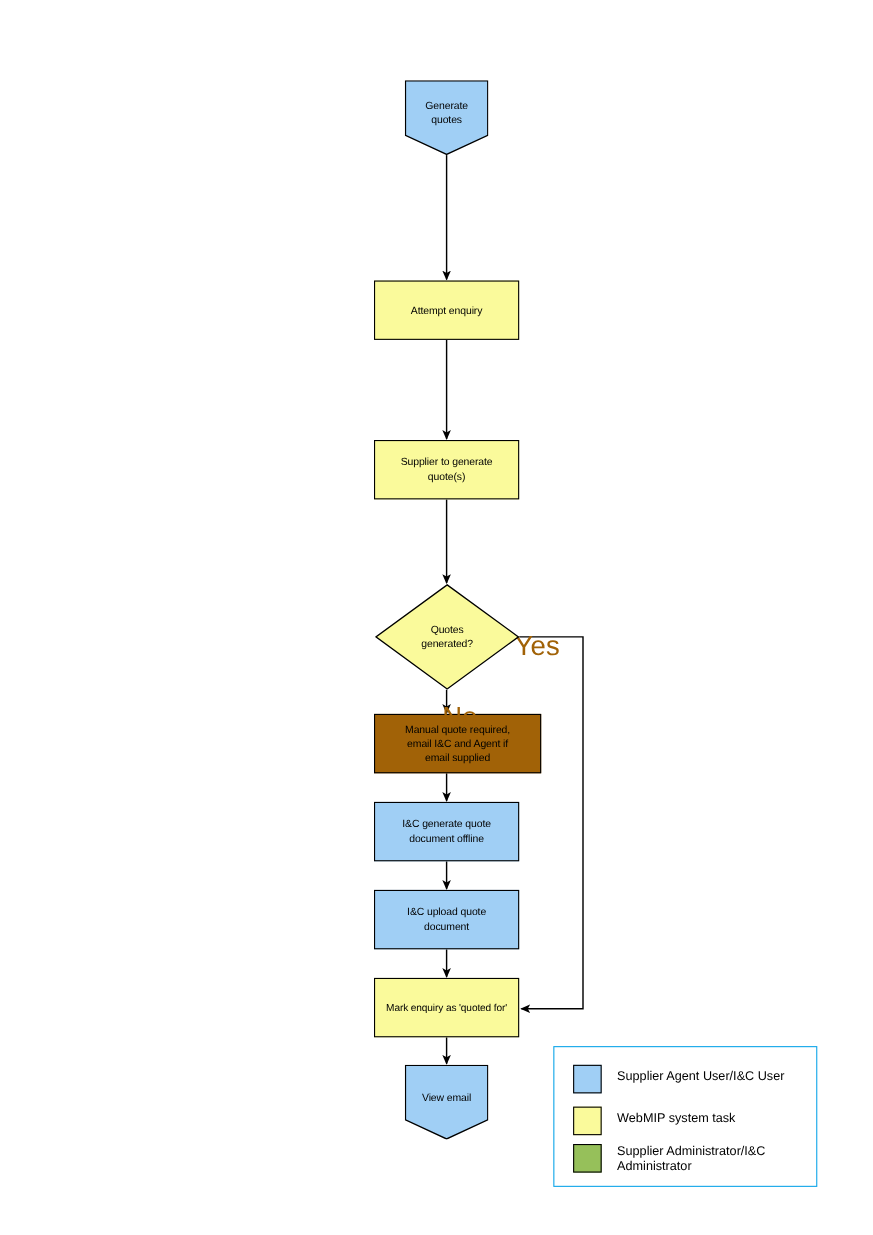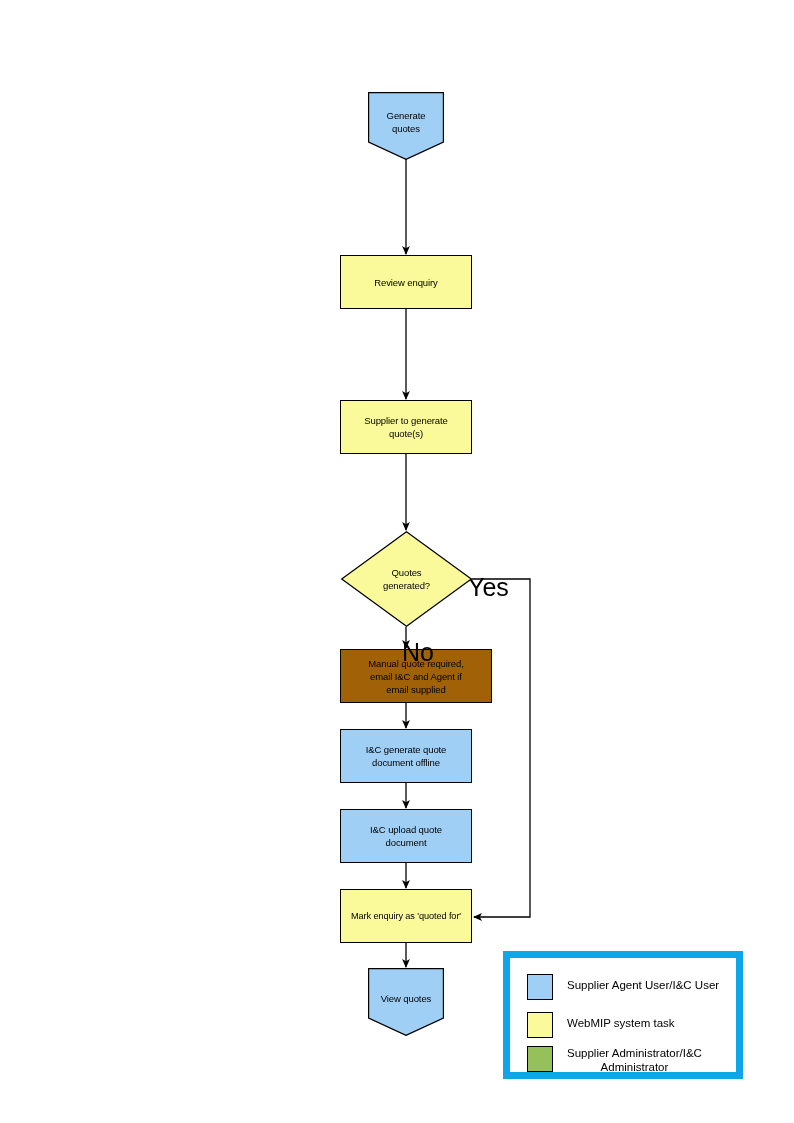--- a/index.html
+++ b/index.html
@@ -57,29 +57,28 @@
     left: 0;
     top: 0;
     width: 100%;
     height: 100%;
     z-index: 1;
   }
   .edge-label {
     position: absolute;
     font-size: 25px;
     line-height: 25px;
-    color: #000000;
+    color: #a16207;
     font-family: "Liberation Sans", sans-serif;
   }
   #legend-box {
     position: absolute;
     box-sizing: border-box;
-    border: 7px solid #0ea5e9;
+    border: 1px solid #0ea5e9;
     background: #ffffff;
-    text-align: center;
   }
   .legend-row {
     position: absolute;
     display: flex;
     align-items: flex-start;
   }
   .legend-swatch {
     width: 26px;
     height: 26px;
     border: 1px solid #000000;
@@ -117,30 +116,30 @@
 
   <path d="M406,703 L406,728" stroke="#000000" stroke-width="1.3" fill="none" marker-end="url(#arrowhead)"></path>
 
   <path d="M406,783 L406,808" stroke="#000000" stroke-width="1.3" fill="none" marker-end="url(#arrowhead)"></path>
 
   <path d="M406,863 L406,888" stroke="#000000" stroke-width="1.3" fill="none" marker-end="url(#arrowhead)"></path>
 
   <path d="M406,943 L406,967" stroke="#000000" stroke-width="1.3" fill="none" marker-end="url(#arrowhead)"></path>
 </svg>
 
-<div class="node node-pent" style="left:368px; top:73px; width:76px; height:68px;margin-top:19px;">
+<div class="node node-pent" style="left:368px; top:73px; width:76px; height:68px;">
   <svg class="shape-svg" viewBox="0 0 76 68" preserveAspectRatio="none">
     <polygon points="0.6,0.6 75.4,0.6 75.4,50 38,67.4 0.6,50" fill="#A0CFF5" stroke="#000000" stroke-width="1.2"></polygon>
   </svg>
   <span class="node-label" style="margin-top:-8px;">Generate
 quotes</span>
 </div>
 
 <div class="node node-rect" style="left:340px; top:255px; width:132px; height:54px; background:#FAFA9B;">
-  <span class="node-label">Review enquiry</span>
+  <span class="node-label">Attempt enquiry</span>
 </div>
 
 <div class="node node-rect" style="left:340px; top:400px; width:132px; height:54px; background:#FAFA9B;">
   <span class="node-label">Supplier to generate
 quote(s)</span>
 </div>
 
 <div class="node node-diamond" style="left:341px; top:531px; width:131px; height:96px;">
   <svg class="shape-svg" viewBox="0 0 131 96" preserveAspectRatio="none">
     <polygon points="65.5,0.7 130.3,48 65.5,95.3 0.7,48" fill="#FAFA9B" stroke="#000000" stroke-width="1.2"></polygon>
@@ -166,21 +165,21 @@
 </div>
 
 <div class="node node-rect" style="left:340px; top:889px; width:132px; height:54px; background:#FAFA9B;justify-content:center;">
   <span class="node-label" style="font-size:9.2px;">Mark enquiry as 'quoted for'</span>
 </div>
 
 <div class="node node-pent" style="left:368px; top:968px; width:76px; height:68px;">
   <svg class="shape-svg" viewBox="0 0 76 68" preserveAspectRatio="none">
     <polygon points="0.6,0.6 75.4,0.6 75.4,50 38,67.4 0.6,50" fill="#A0CFF5" stroke="#000000" stroke-width="1.2"></polygon>
   </svg>
-  <span class="node-label" style="margin-top:-8px;">View quotes</span>
+  <span class="node-label" style="margin-top:-8px;">View email</span>
 </div>
 
 <span class="edge-label" style="left:468px; top:575px;">Yes</span>
 <span class="edge-label" style="left:374px; top:640px;margin-left:28px;">No</span>
 
 <div id="legend-box" style="left:503px; top:951px; width:240px; height:128px;">
   <div class="legend-row" style="left:17px; top:16px;">
     <span class="legend-swatch" style="background:#A0CFF5;"></span>
     <span class="legend-text">Supplier Agent User/I&amp;C User</span>
   </div>

